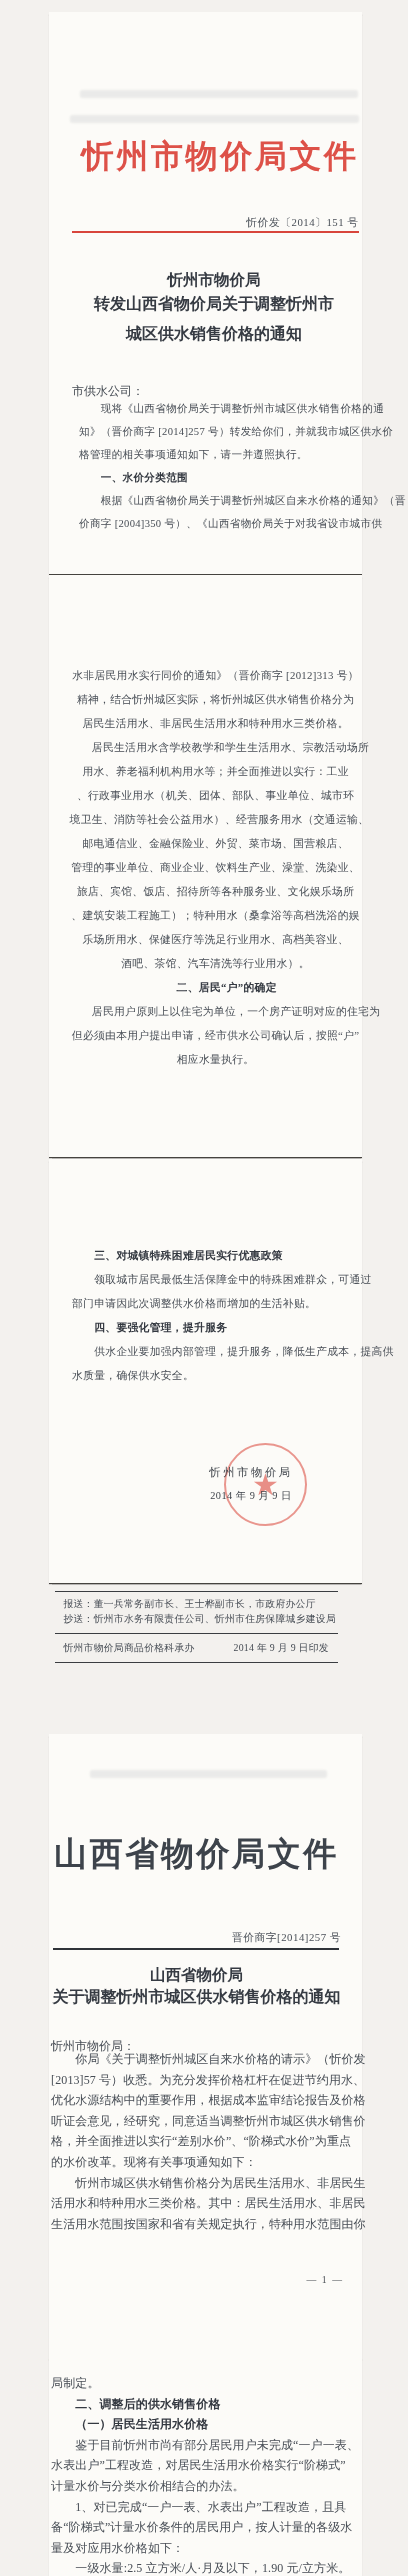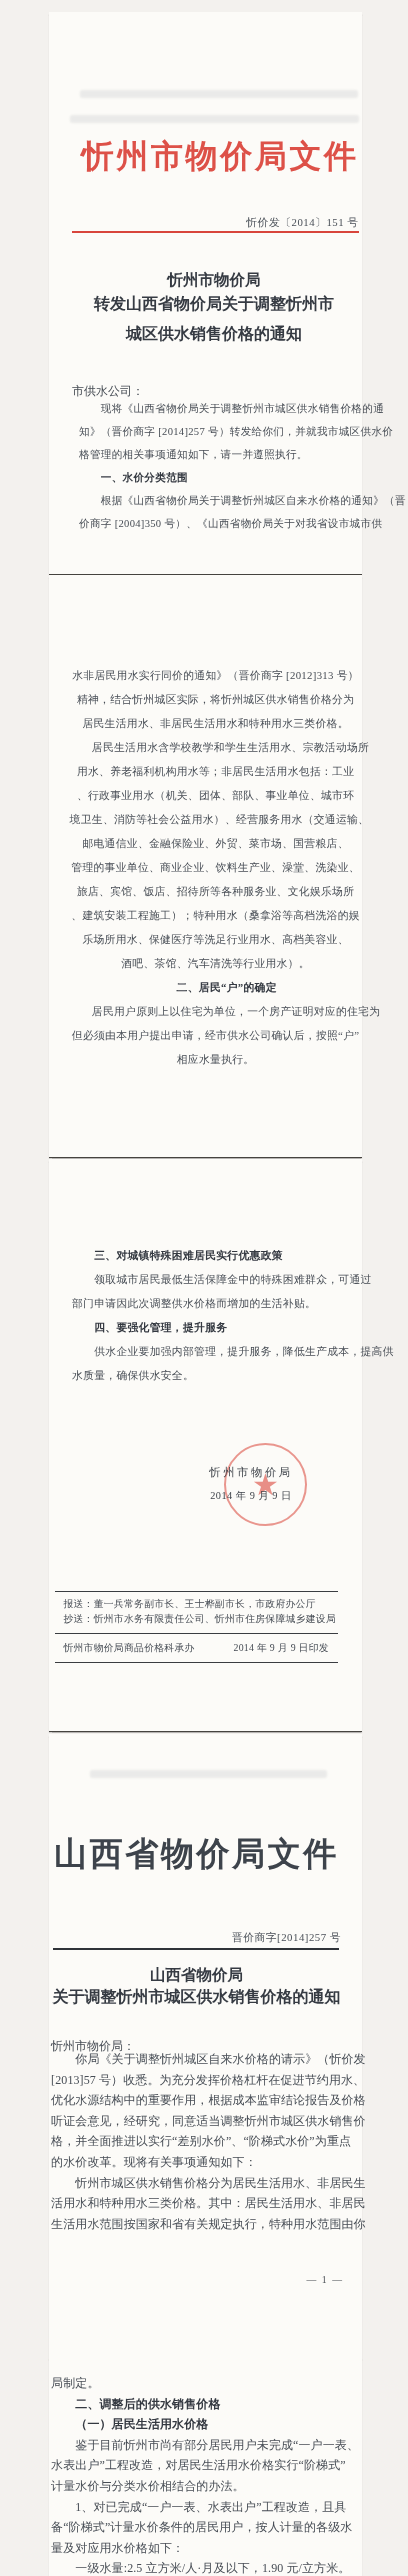--- a/index.html
+++ b/index.html
@@ -61,37 +61,37 @@
         <div class="line">价商字 [2004]350 号）、《山西省物价局关于对我省设市城市供</div>
       </div>
   </div>
 
   <div class="page" style="top:575px;height:582px;">
     <div class="body bodyB" style="top:88px;left:20.6px;width:292px;">
         <div class="line">水非居民用水实行同价的通知》（晋价商字 [2012]313 号）</div>
         <div class="line">精神，结合忻州城区实际，将忻州城区供水销售价格分为</div>
         <div class="line">居民生活用水、非居民生活用水和特种用水三类价格。</div>
         <div class="line">　　居民生活用水含学校教学和学生生活用水、宗教活动场所</div>
-        <div class="line">用水、养老福利机构用水等；非居民生活用水包括：工业</div>
+        <div class="line">用水、养老福利机构用水等；并全面推进以实行：工业</div>
         <div class="line">、行政事业用水（机关、团体、部队、事业单位、城市环</div>
         <div class="line">境卫生、消防等社会公益用水）、经营服务用水（交通运输、</div>
         <div class="line">邮电通信业、金融保险业、外贸、菜市场、国营粮店、</div>
         <div class="line">管理的事业单位、商业企业、饮料生产业、澡堂、洗染业、</div>
         <div class="line">旅店、宾馆、饭店、招待所等各种服务业、文化娱乐场所</div>
         <div class="line">、建筑安装工程施工）；特种用水（桑拿浴等高档洗浴的娱</div>
         <div class="line">乐场所用水、保健医疗等洗足行业用水、高档美容业、</div>
         <div class="line">酒吧、茶馆、汽车清洗等行业用水）。</div>
         <div class="line b">　　二、居民“户”的确定</div>
         <div class="line">　　居民用户原则上以住宅为单位，一个房产证明对应的住宅为</div>
         <div class="line">但必须由本用户提出申请，经市供水公司确认后，按照“户”</div>
         <div class="line">相应水量执行。</div>
       </div>
   </div>
 
-  <div class="page" style="top:1159px;height:572px;">
+  <div class="page" style="top:1159px;height:424px;">
     <div class="body bodyC" style="top:84px;left:23px;width:289px;">
         <div class="line b">　　三、对城镇特殊困难居民实行优惠政策</div>
         <div class="line">　　领取城市居民最低生活保障金中的特殊困难群众，可通过</div>
         <div class="line">部门申请因此次调整供水价格而增加的生活补贴。</div>
         <div class="line b">　　四、要强化管理，提升服务</div>
         <div class="line">　　供水企业要加强内部管理，提升服务，降低生产成本，提高供</div>
         <div class="line">水质量，确保供水安全。</div>
       </div>
     <div class="sig" style="top:306px;left:130px;width:144px;">
       <div class="nm">忻州市物价局</div>

